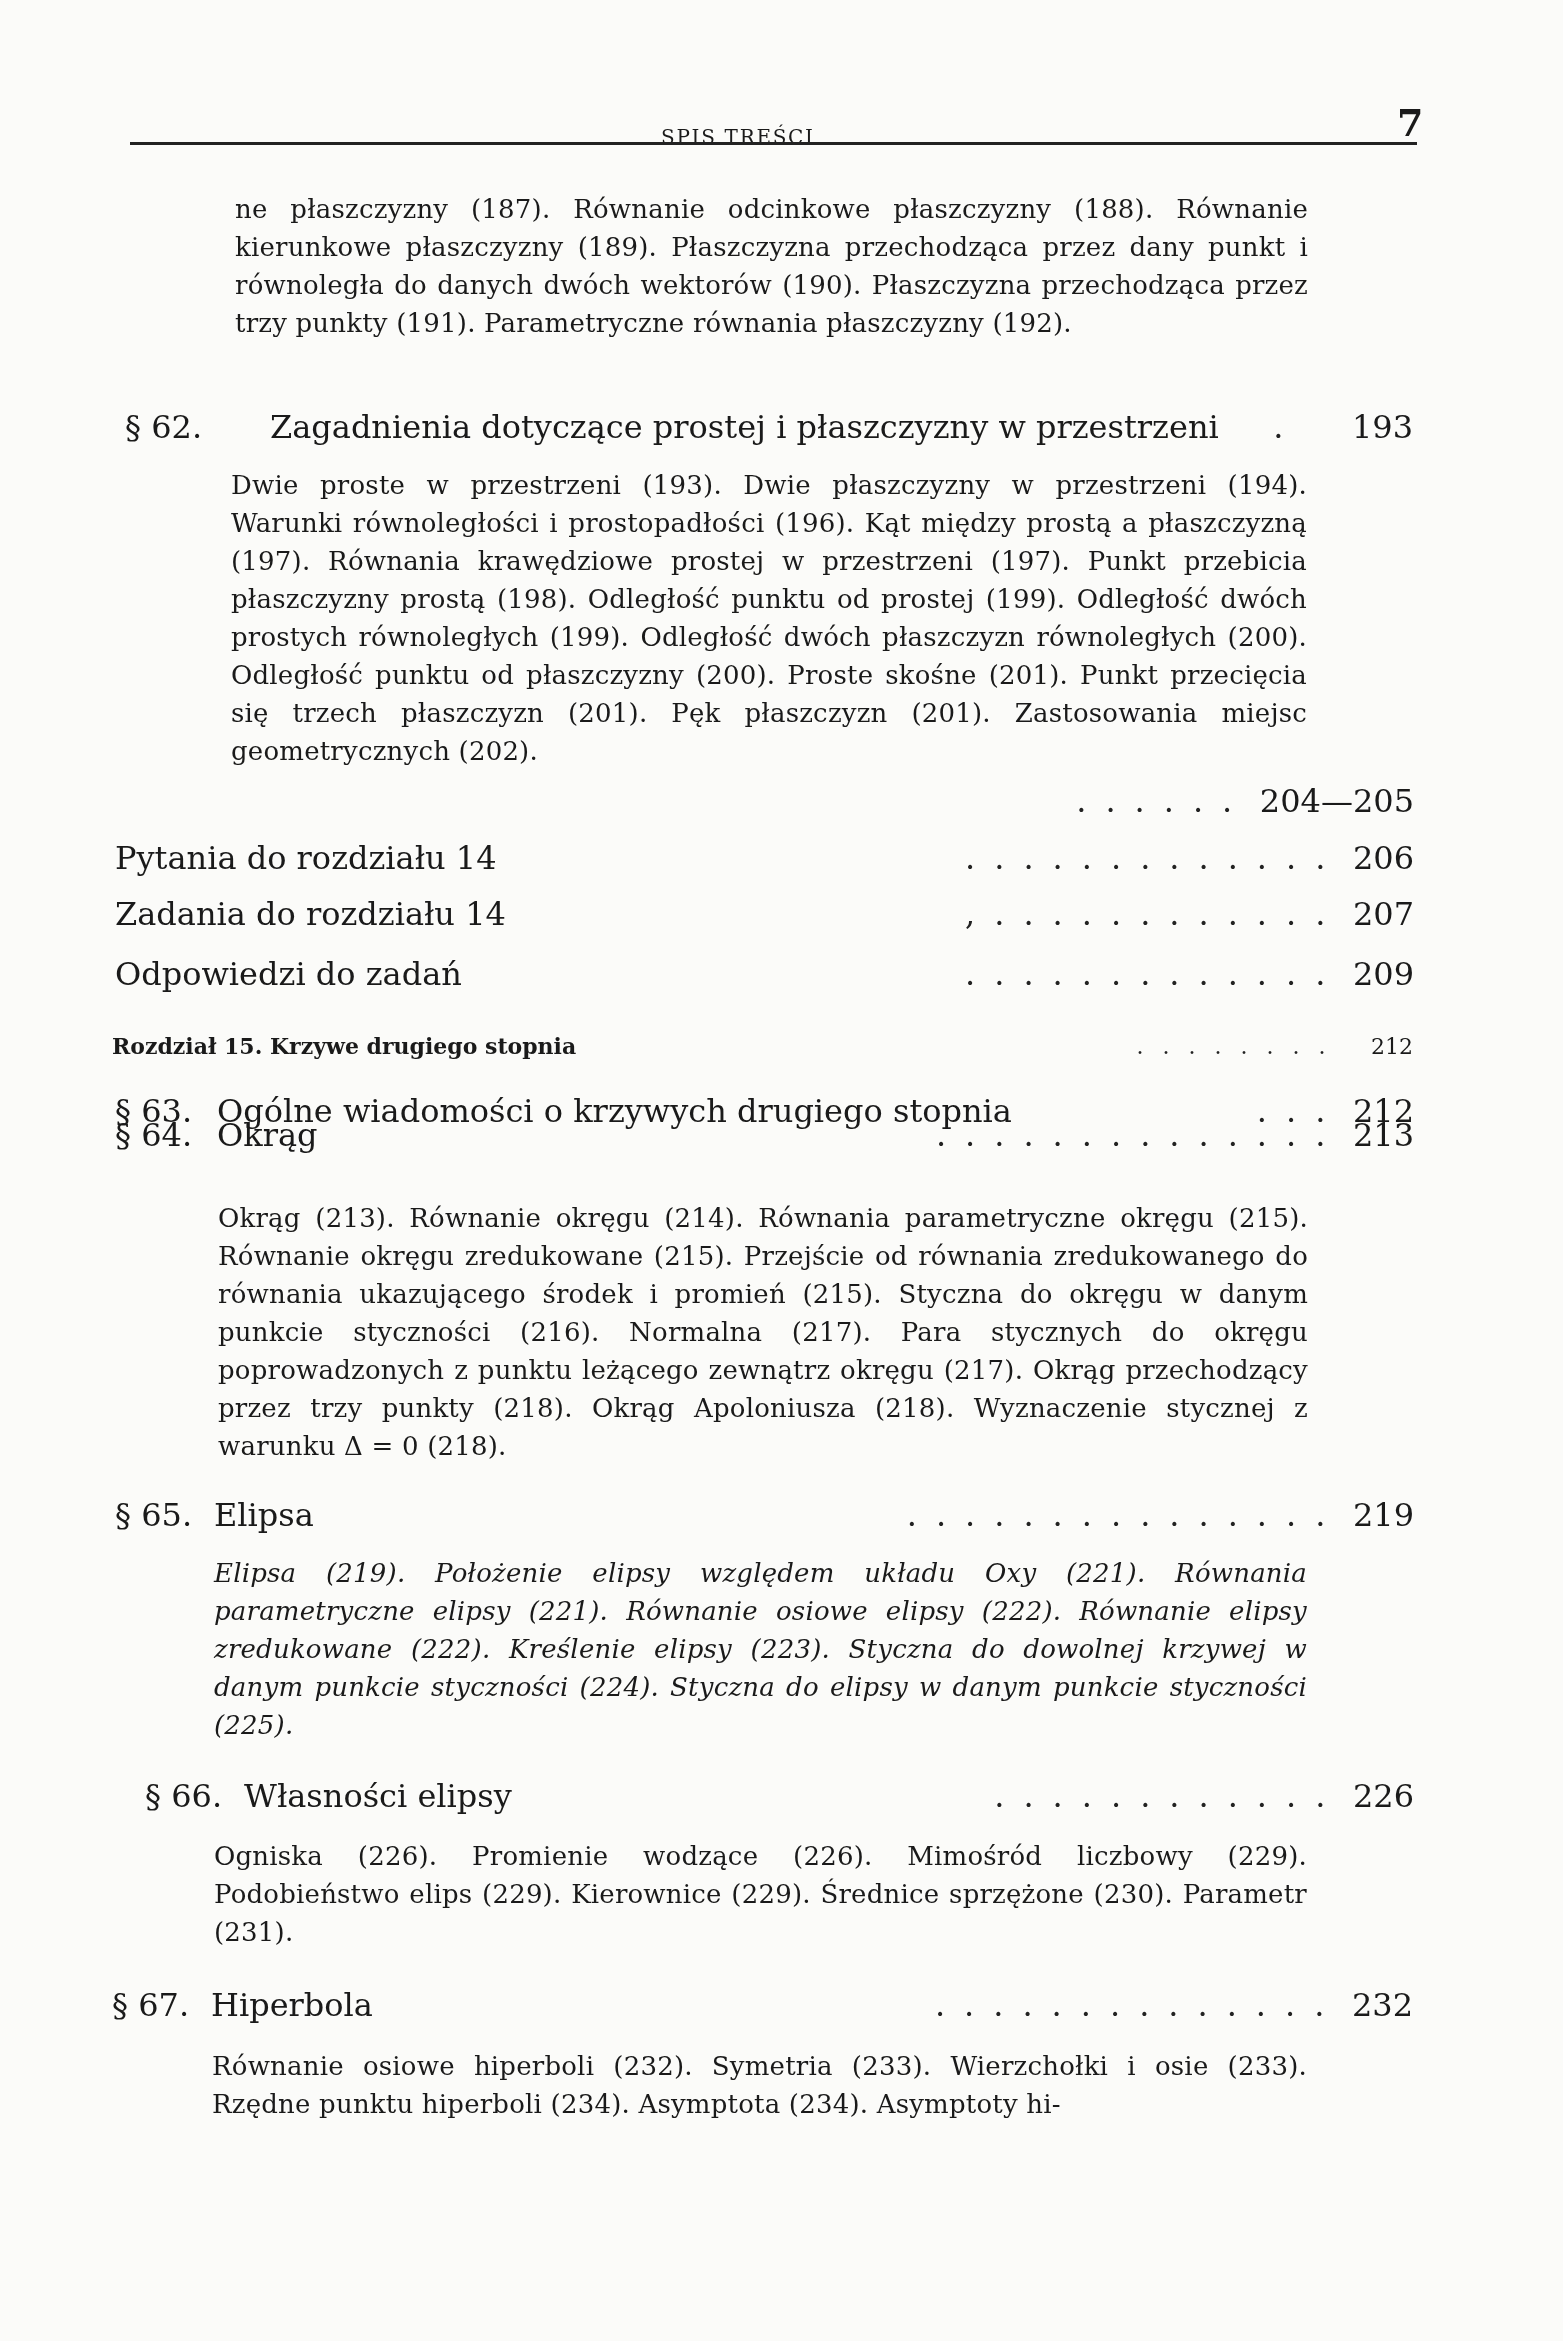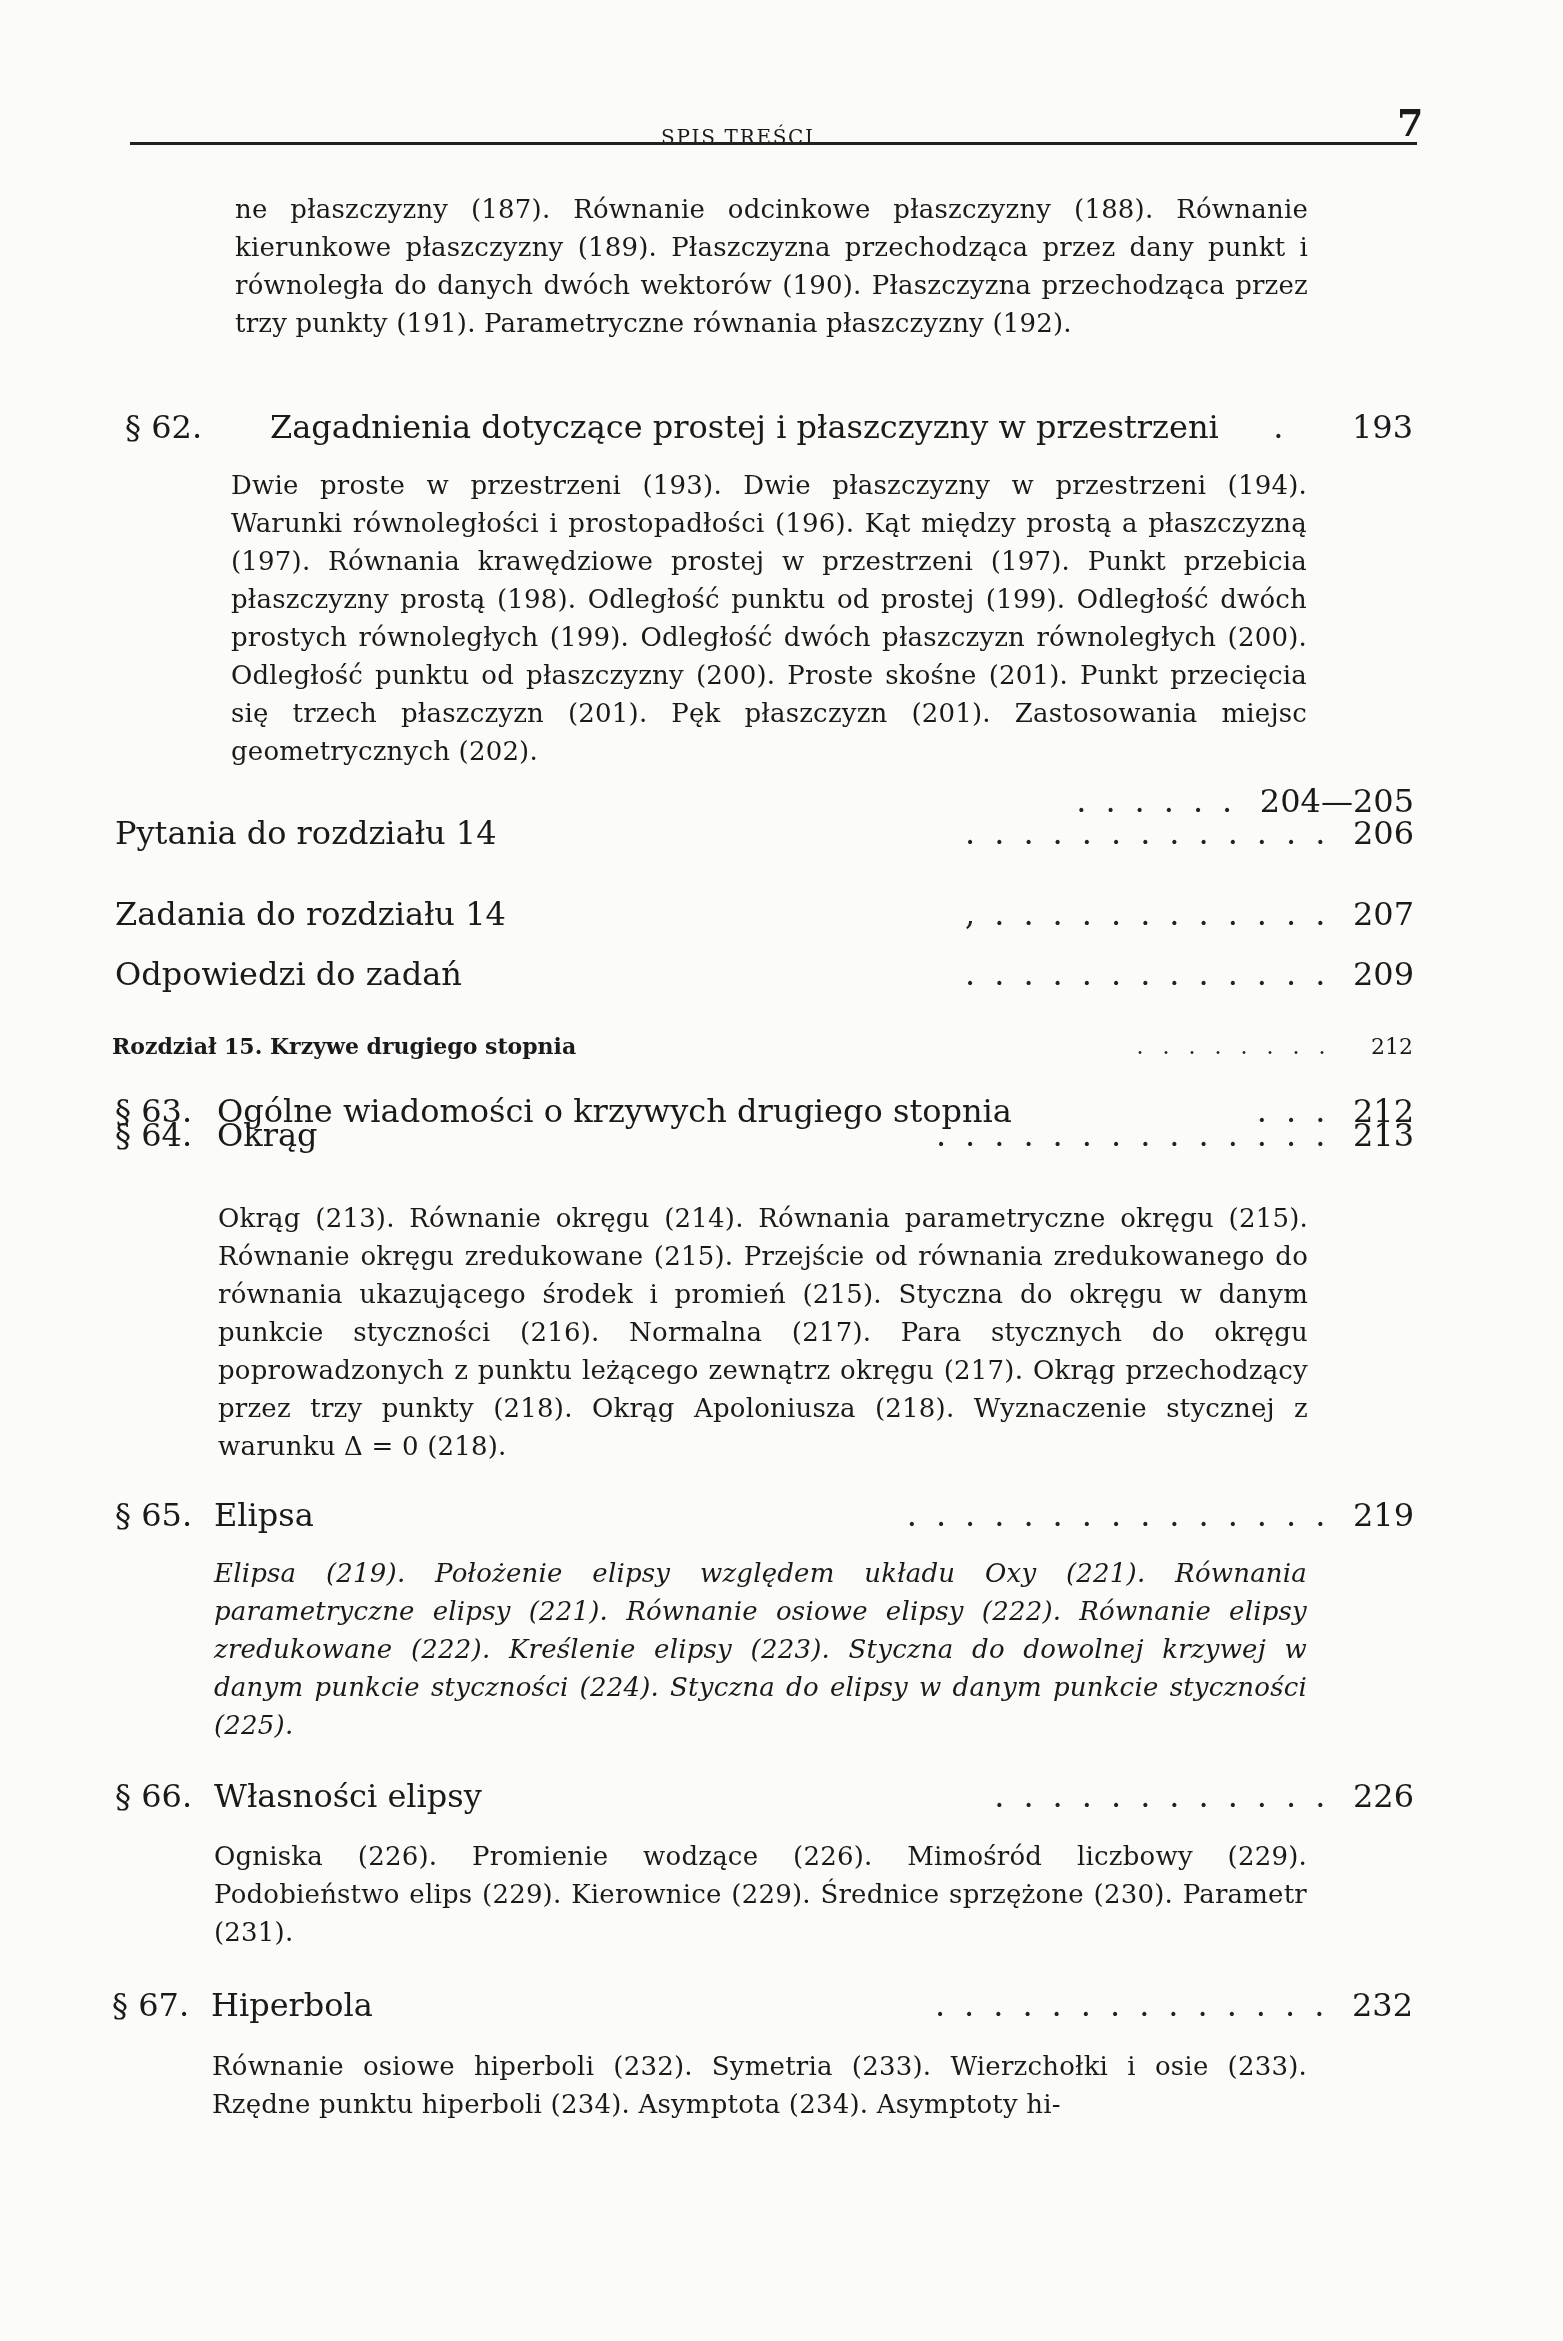--- a/index.html
+++ b/index.html
@@ -52,21 +52,21 @@
   <span class="dots">.</span>
   <span class="pg">193</span>
 </div>
 <div class="block body-text" style="top:466px; left:231px; width:1076px;">Dwie proste w przestrzeni (193). Dwie płaszczyzny w przestrzeni (194). Warunki równoległości i prostopadłości (196). Kąt między prostą a płaszczyzną (197). Równania krawędziowe prostej w przestrzeni (197). Punkt przebicia płaszczyzny prostą (198). Odległość punktu od prostej (199). Odległość dwóch prostych równoległych (199). Odległość dwóch płaszczyzn równoległych (200). Odległość punktu od płaszczyzny (200). Proste skośne (201). Punkt przecięcia się trzech płaszczyzn (201). Pęk płaszczyzn (201). Zastosowania miejsc geometrycznych (202).</div>
 
 <div class="entry" style="top:782px; left:115px; width:1299px;">
   <span class="dots">......</span>
   <span class="pg">204—205</span>
 </div>
 
-<div class="entry" style="top:814px; left:115px; width:1299px;">
+<div class="entry" style="top:839px; left:115px; width:1299px;">
   <span>Pytania do rozdziału 14</span>
   <span class="dots">.............</span>
   <span class="pg">206</span>
 </div>
 
 <div class="entry" style="top:895px; left:115px; width:1299px;">
   <span>Zadania do rozdziału 14</span>
   <span class="dots">,............</span>
   <span class="pg">207</span>
 </div>
@@ -100,21 +100,21 @@
 
 <div class="entry" style="top:1496px; left:115px; width:1299px;align-items:center;">
   <span class="num" style="width:99px;">§ 65.</span>
   <span>Elipsa</span>
   <span class="dots">...............</span>
   <span class="pg">219</span>
 </div>
 <div class="block body-text" style="top:1554px; left:214px; width:1093px;font-style:italic;">Elipsa (219). Położenie elipsy względem układu Oxy (221). Równania parametryczne elipsy (221). Równanie osiowe elipsy (222). Równanie elipsy zredukowane (222). Kreślenie elipsy (223). Styczna do dowolnej krzywej w danym punkcie styczności (224). Styczna do elipsy w danym punkcie styczności (225).</div>
 
 <div class="entry" style="top:1777px; left:115px; width:1299px;">
-  <span class="num" style="width:99px;">§ 66.</span>
+  <span class="num" style="width:99px;margin-left:30px;">§ 66.</span>
   <span>Własności elipsy</span>
   <span class="dots">............</span>
   <span class="pg">226</span>
 </div>
 <div class="block body-text" style="top:1837px; left:214px; width:1093px;">Ogniska (226). Promienie wodzące (226). Mimośród liczbowy (229). Podobieństwo elips (229). Kierownice (229). Średnice sprzężone (230). Parametr (231).</div>
 
 <div class="entry" style="top:1986px; left:112px; width:1301px;">
   <span class="num" style="width:99px;">§ 67.</span>
   <span>Hiperbola</span>
   <span class="dots">..............</span>

